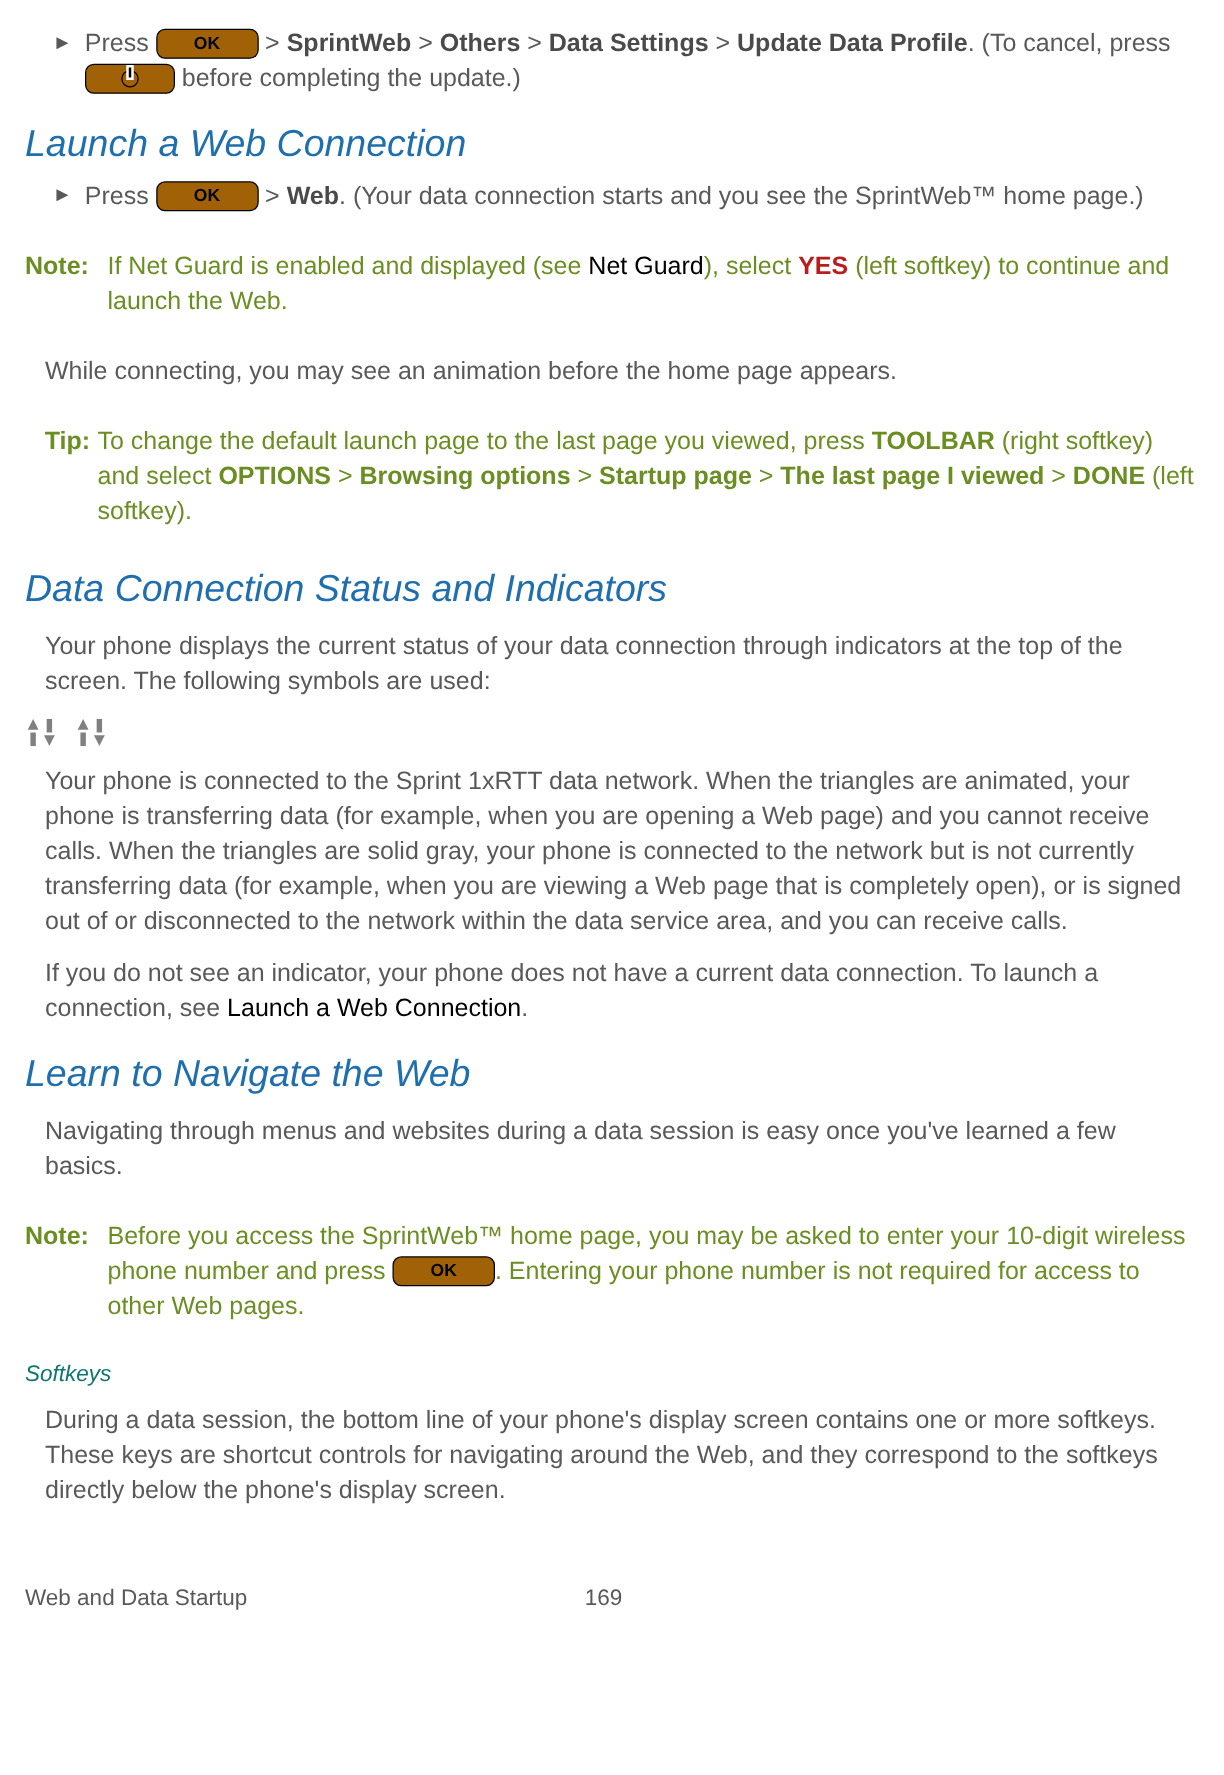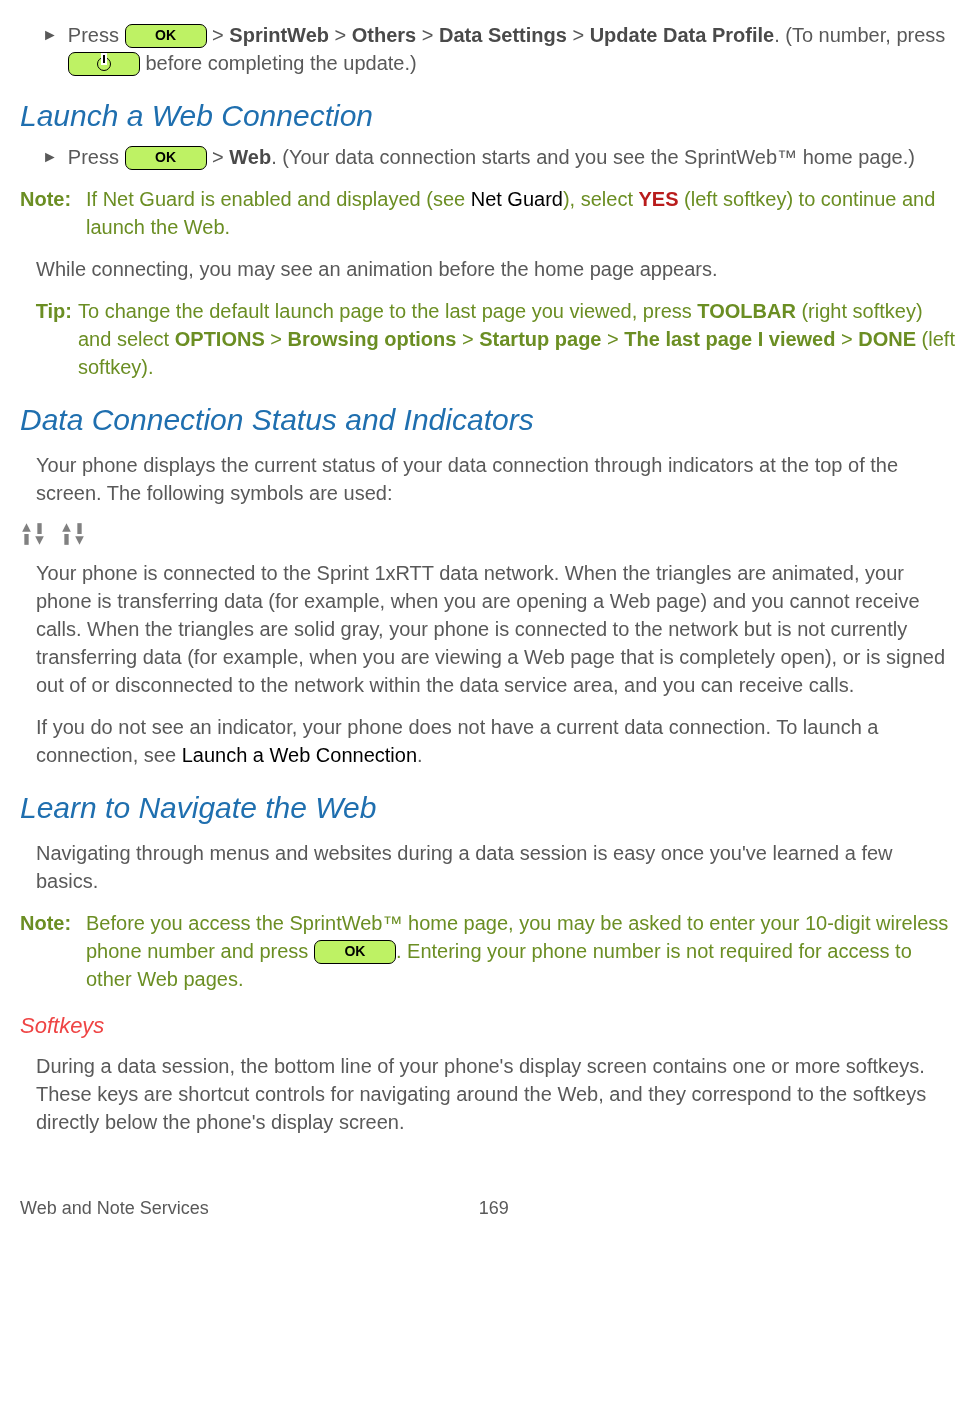--- a/index.html
+++ b/index.html
@@ -16,23 +16,23 @@
       font-family: Arial, Helvetica, sans-serif;
       font-style: italic;
       color: #1F6FAF;
       font-weight: normal;
       font-size: 30px;
       margin: 18px 0 4px 0;
     }
     h3 {
       font-family: Arial, Helvetica, sans-serif;
       font-style: italic;
-      color: #ef4444;
+      color: #0f766e;
       font-weight: normal;
-      font-size: 22px;
+      font-size: 18px;
       margin: 18px 0 10px 0;
     }
     p {
       margin: 10px 0 14px 16px;
     }
     .step {
       display: flex;
       align-items: flex-start;
       margin: 6px 0 10px 0;
       padding-left: 22px;
@@ -45,21 +45,21 @@
     }
     .step-content {
       flex: 1;
     }
     .key-btn {
       display: inline-flex;
       align-items: center;
       justify-content: center;
       border: 1.5px solid #000;
       border-radius: 7px;
-      background: #bef264;
+      background: #a16207;
       color: #000;
       font-weight: bold;
       font-size: 14px;
       min-width: 60px;
       height: 22px;
       padding: 0 10px;
       vertical-align: middle;
       position: relative;
       top: -1px;
     }
@@ -83,21 +83,21 @@
       background: #000;
       top: -3px;
       left: 50%;
       transform: translateX(-50%);
       box-shadow: 0 0 0 2px #fff;
     }
     strong { color: #4a4a4a; font-weight: bold; }
     .note-row, .tip-row {
       display: flex;
       align-items: flex-start;
-      margin: 14px 0;
+      margin: 28px 0;
       color: #6b8e23;
     }
     .note-label, .tip-label {
       font-weight: bold;
       min-width: 60px;
       padding-right: 6px;
     }
     .tip-label { min-width: 52px; text-align: right; }
     .note-body, .tip-body {
       flex: 1;
@@ -128,21 +128,21 @@
     }
   </style>
 </head>
 <body>
 
 <div class="step">
   <span class="step-marker">►</span>
   <div class="step-content">
     <span>Press</span>
     <span class="key-btn">OK</span>
-    <span> &gt; </span><strong>SprintWeb</strong><span> &gt; </span><strong>Others</strong><span> &gt; </span><strong>Data Settings</strong><span> &gt; </span><strong>Update Data Profile</strong><span>. (To number, press </span>
+    <span> &gt; </span><strong>SprintWeb</strong><span> &gt; </span><strong>Others</strong><span> &gt; </span><strong>Data Settings</strong><span> &gt; </span><strong>Update Data Profile</strong><span>. (To cancel, press </span>
     <span class="key-btn power">
         <span class="power-icon"></span>
       </span><span> before completing the update.)</span>
   </div>
 </div>
 
 <h2>Launch a Web Connection</h2>
 
 <div class="step">
   <span class="step-marker">►</span>
@@ -208,15 +208,15 @@
   <div class="note-label">Note:</div>
   <div class="note-body">
     <span>Before you access the SprintWeb™ home page, you may be asked to enter your 10-digit wireless phone number and press </span><span class="key-btn">OK</span><span>. Entering your phone number is not required for access to other Web pages.</span>
   </div>
 </div>
 
 <h3>Softkeys</h3>
 <p>During a data session, the bottom line of your phone's display screen contains one or more softkeys. These keys are shortcut controls for navigating around the Web, and they correspond to the softkeys directly below the phone's display screen.</p>
 
 <div class="footer">
-  <span>Web and Note Services</span>
+  <span>Web and Data Startup</span>
   <span>169</span>
 </div>
 
 </body></html>

